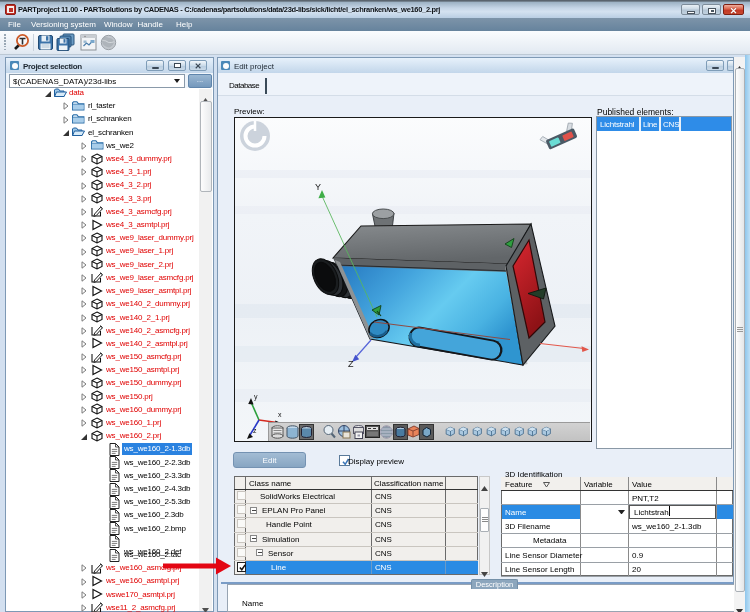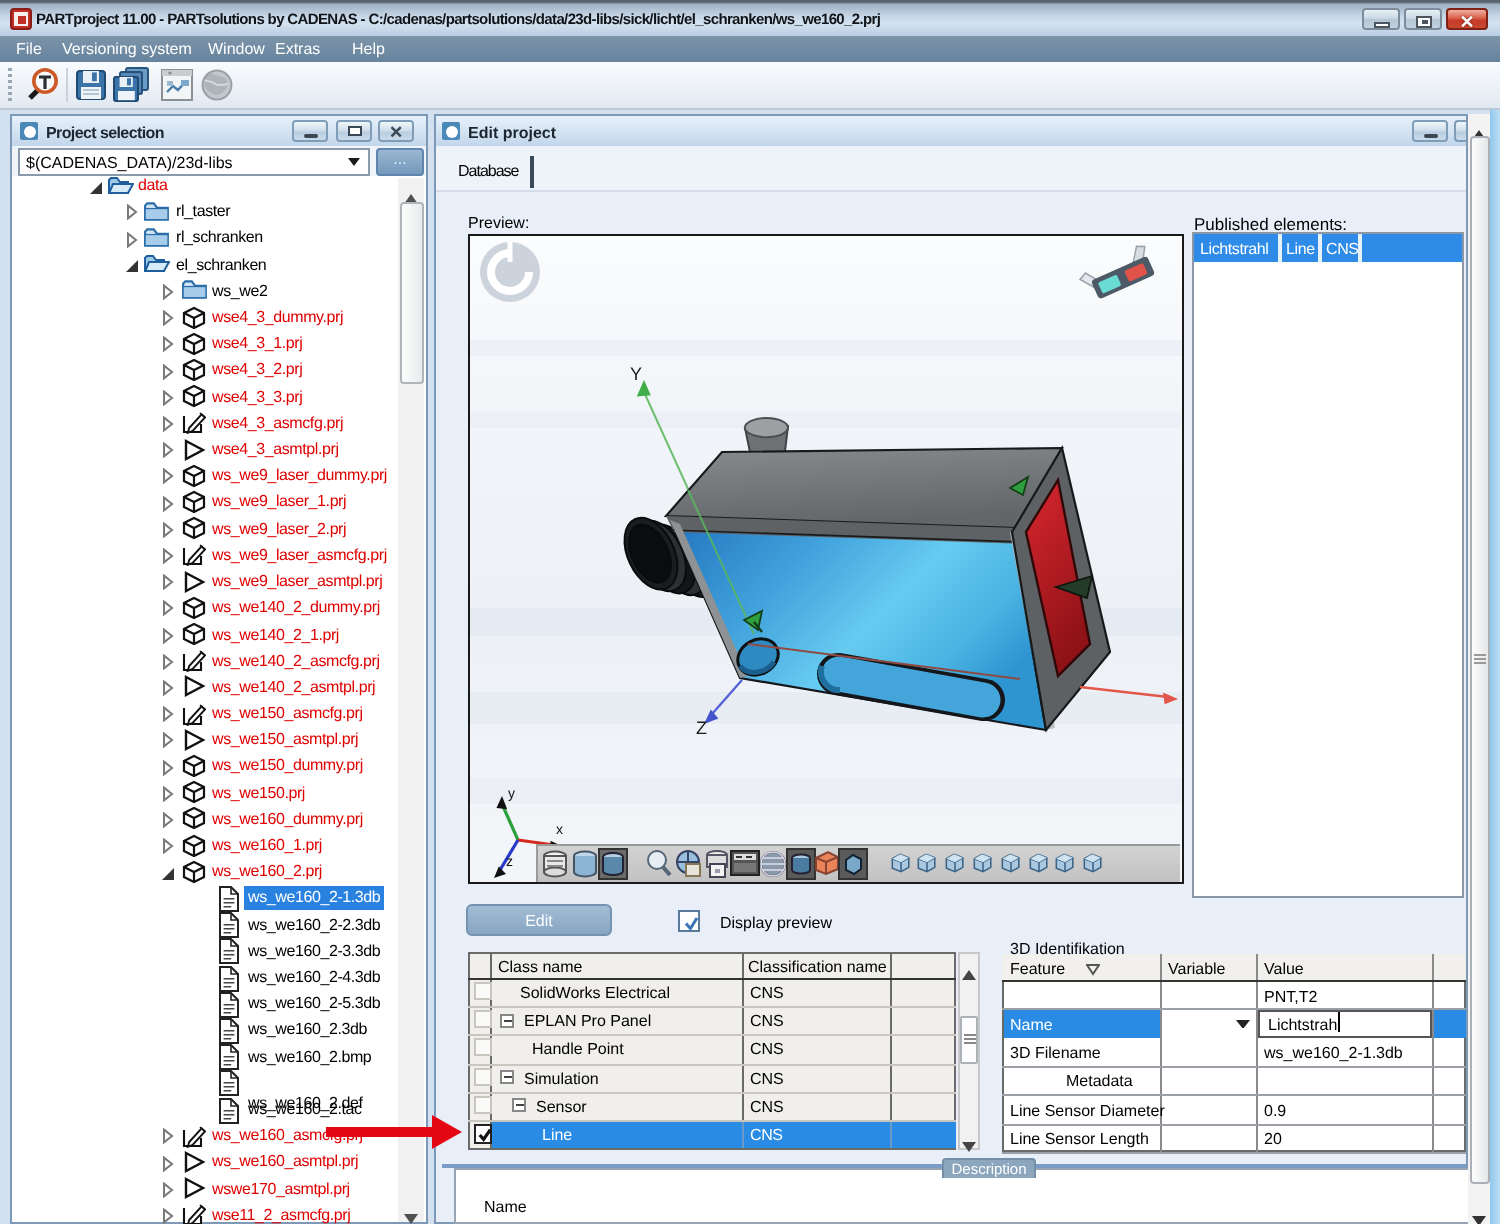--- a/index.html
+++ b/index.html
@@ -21,21 +21,21 @@
       <div class="ab" style="left:1.6px;top:1.2px;width:3px;height:2.2px;background:#4a5560"></div>
     </div>
   </div>
 <div class="ab" style="left:723px;top:4px;width:21px;height:11px;background:linear-gradient(#f0b0a0 0%,#de6a52 40%,#c43b28 60%,#c8492f 100%);border:1px solid #7e2013;border-radius:2px;text-align:center">
     <div class="ab" style="left:0;top:0.5px;width:100%;color:#fff;font-size:9px;font-weight:bold;text-shadow:0 0 1px #5a0f08">✕</div>
   </div>
 <div class="ab" style="left:0;top:18px;width:750px;height:13px;background:linear-gradient(#7d94a9,#66839d)"></div>
 <div class="ab t8" style="left:8px;top:20px;color:#fff">File</div>
 <div class="ab t8" style="left:31px;top:20px;color:#fff">Versioning system</div>
 <div class="ab t8" style="left:104px;top:20px;color:#fff">Window</div>
-<div class="ab t8" style="left:137.5px;top:20px;color:#fff">Extras</div>
+<div class="ab t8" style="left:137.5px;top:20px;color:#fff">Handle</div>
 <div class="ab t8" style="left:176px;top:20px;color:#fff">Help</div>
 <div class="ab" style="left:0;top:31px;width:750px;height:24px;background:linear-gradient(#fafcfe,#e7edf4 80%,#dfe7f0);border-bottom:1px solid #bcc8d4"></div>
 <div class="ab" style="left:4px;top:34px;width:2px;height:17px;background-image:repeating-linear-gradient(#9aa8b5 0 1.5px,transparent 1.5px 3px)"></div>
 <div class="ab" style="left:33px;top:34px;width:1px;height:17px;background:#c8d2dc"></div>
 <svg class="ab" style="left:11px;top:33px" width="20" height="20" viewBox="0 0 20 20">
  <line x1="4" y1="16" x2="9" y2="11" stroke="#1a1a1a" stroke-width="2.6"></line>
  <circle cx="11.5" cy="7.5" r="5.6" fill="#f7f9fb" stroke="#cc5a28" stroke-width="1.8"></circle>
  <path d="M8.5 5.5h6M11.5 5.5v6" stroke="#2a2d30" stroke-width="1.6"></path>
 </svg>
 <svg class="ab" style="left:37px;top:34px" width="17" height="17" viewBox="0 0 17 17">
@@ -384,21 +384,21 @@
   </svg>
 <svg class="ab" style="left:91px;top:601.3px" width="12" height="12">
     <use href="#pencil"></use>
   </svg>
 <div class="ab t8" style="left:106px;top:602.8px;color:#e00000;letter-spacing:-0.2px">wse11_2_asmcfg.prj</div>
 <div class="ab" style="left:217px;top:57px;width:517px;height:555px;border:1px solid #7e99b5;background:#e9eff8"></div>
 <div class="ab" style="left:218px;top:58px;width:515px;height:15px;background:linear-gradient(#e7f1fb,#c2d6ea)"></div>
 <div class="ab" style="left:221px;top:61px;width:9px;height:9px;background:#4a88b8;border-radius:1px">
     <div class="ab" style="left:1.5px;top:1.5px;width:6px;height:6px;border-radius:50%;background:#fdfdfd"></div>
   </div>
-<div class="ab t8" style="left:234px;top:62px;font-weight:bold;color:#1c2630">Edit project</div>
+<div class="ab t8" style="left:234px;top:62px;font-weight:normal;color:#1c2630">Edit project</div>
 <div class="ab" style="left:706px;top:59.5px;width:18px;height:11px;background:linear-gradient(#f2f7fb,#ccdcea 50%,#b9cde0 55%,#cadaе8 100%);background:linear-gradient(#f2f7fb,#ccdcea 50%,#b9cde0 55%,#cadae8);border:1px solid #7f9db8;border-radius:2px;text-align:center">
     <div class="ab" style="left:5px;top:6px;width:7px;height:2.4px;background:#3a4754;border-radius:1px"></div>
   </div>
 <div class="ab" style="left:727px;top:59.5px;width:6px;height:11px;background:linear-gradient(#f2f7fb,#ccdcea 50%,#b9cde0 55%,#cadae8);border:1px solid #7f9db8;border-radius:2px 0 0 2px;border-right:none"></div>
 <div class="ab" style="left:218px;top:73px;width:515px;height:22px;background:#eef3fa"></div>
 <div class="ab t8" style="left:229px;top:81px;color:#000;letter-spacing:-0.5px">Database</div>
 <div class="ab" style="left:265px;top:78px;width:1.5px;height:16px;background:#3a4a58"></div>
 <div class="ab" style="left:218px;top:95px;width:515px;height:1px;background:#d4dde8"></div>
 
 <div class="ab t8" style="left:234px;top:107px;color:#000">Preview:</div>
@@ -612,21 +612,21 @@
 <svg class="ab" style="left:540.1px;top:424px" width="13" height="15" viewBox="0 0 15 16">
     <path d="M2.5 5.5l4.5-2.5 5 2v5.5l-4.5 2.5-5-2z" fill="#aac8e0" stroke="#3c6486" stroke-width="0.9"></path>
     <path d="M2.5 5.5l5 2 4.5-2.5M7.5 7.5v5.5" stroke="#3c6486" fill="none" stroke-width="0.9"></path>
     <path d="M2.5 5.5l4.5-2.5 5 2-4.5 2.5z" fill="#cfe2f0"></path>
   </svg>
 <div class="ab" style="left:233px;top:452px;width:73px;height:16px;background:linear-gradient(#a3bcd4,#87a5c2);border:1px solid #7492b2;border-radius:3px;color:#fbfdff;font-size:8px;text-align:center;line-height:15px">Edit</div>
 <div class="ab" style="left:339px;top:455px;width:11px;height:11px;background:#fff;border:1px solid #5a7a9a"></div>
 <svg class="ab" style="left:340.5px;top:456.5px" width="9" height="9" viewBox="0 0 9 9">
     <path d="M2 4.8l2.2 2.5L7.5 2" fill="none" stroke="#3a75b8" stroke-width="1.5"></path>
   </svg>
-<div class="ab t8" style="left:360px;top:457px;color:#000">Display preview</div>
+<div class="ab t8" style="left:348px;top:457px;color:#000">Display preview</div>
 <div class="ab" style="left:234px;top:476px;width:244px;height:98.5px;background:#f1efec;border:1px solid #6a6a6a"></div>
 <div class="ab" style="left:245px;top:476px;width:1px;height:98.5px;background:#6a6a6a"></div>
 <div class="ab" style="left:370.5px;top:476px;width:1px;height:98.5px;background:#6a6a6a"></div>
 <div class="ab" style="left:445px;top:476px;width:1px;height:98.5px;background:#6a6a6a"></div>
 <div class="ab" style="left:234px;top:489px;width:244px;height:1px;background:#333"></div>
 <div class="ab t8" style="left:249px;top:479px;color:#000">Class name</div>
 <div class="ab t8" style="left:374px;top:479px;color:#000">Classification name</div>
 <div class="ab" style="left:234px;top:503.2px;width:244px;height:1px;background:#c9c5bf"></div>
 <div class="ab t8" style="left:260px;top:492.0px;color:#000">SolidWorks Electrical</div>
 <div class="ab t8" style="left:375px;top:492.0px;color:#000">CNS</div>

